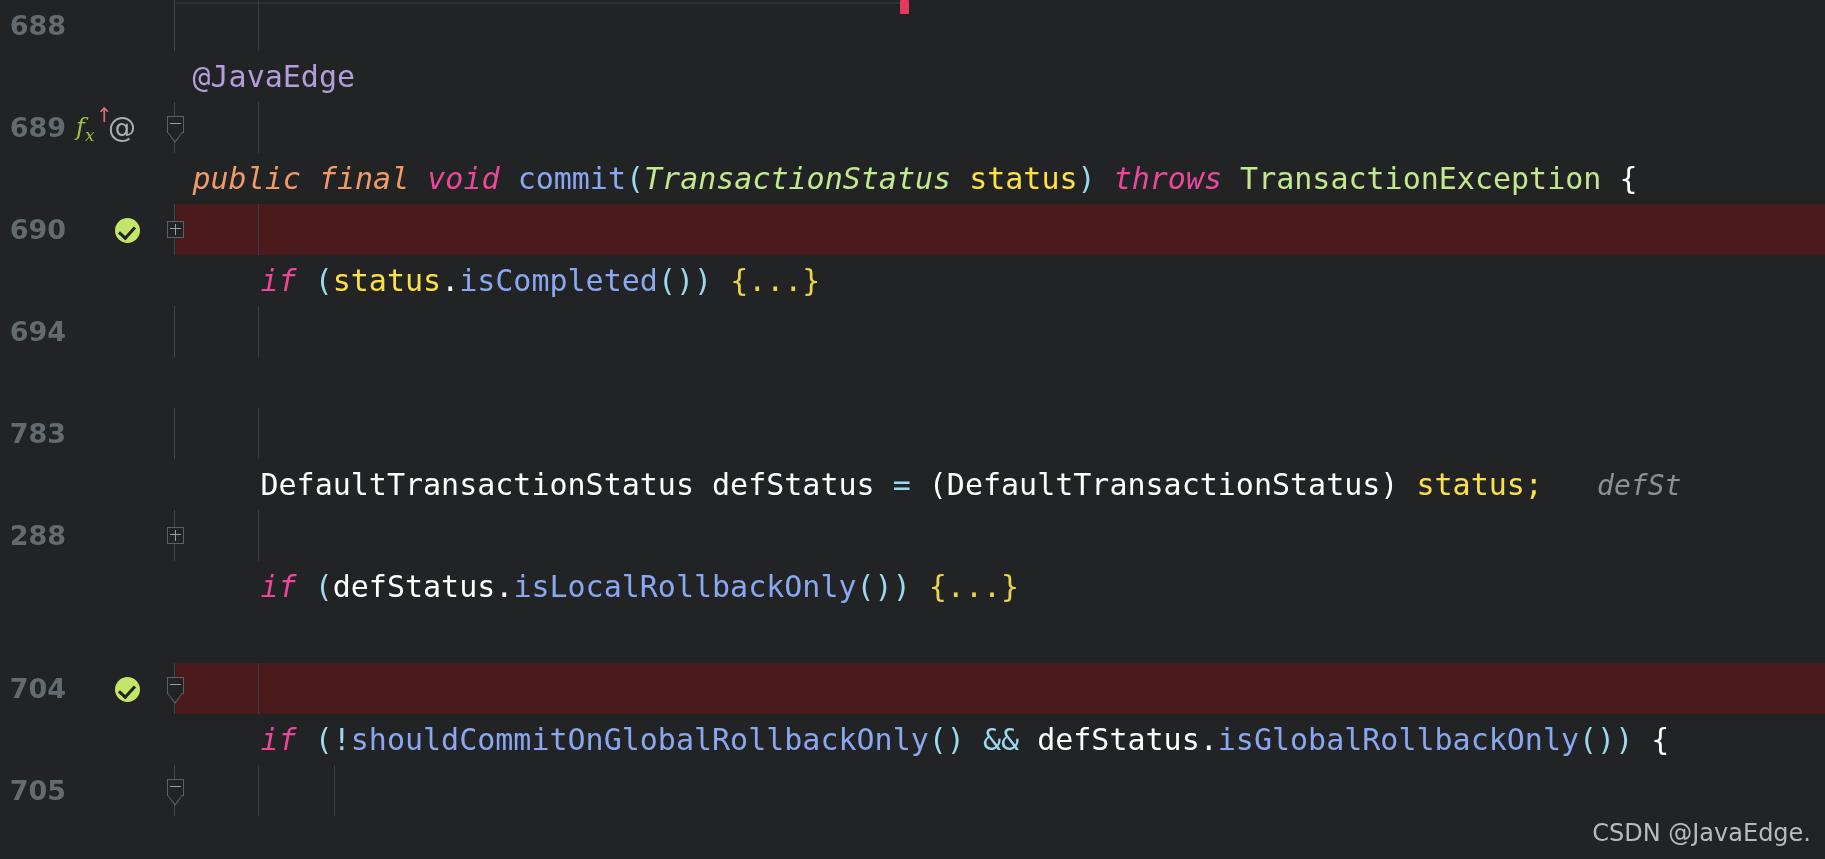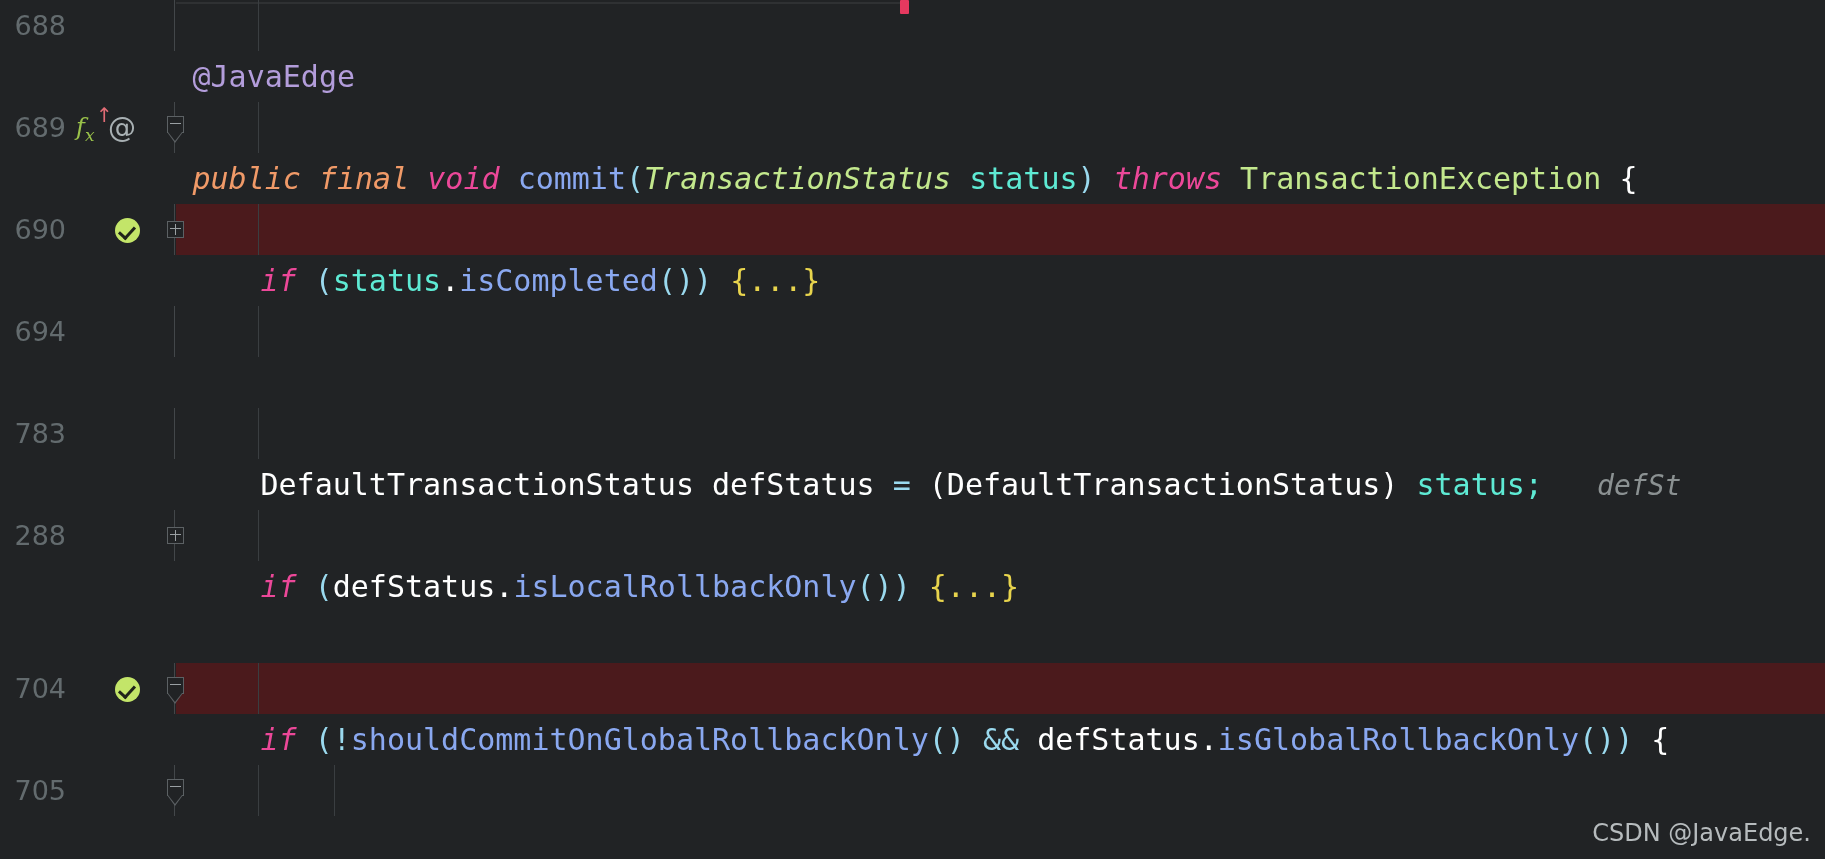--- a/index.html
+++ b/index.html
@@ -68,20 +68,21 @@
   .lineno {
     position: absolute;
     left: 0; top: 0;
     width: 66px; height: 51px;
     line-height: 51px;
     text-align: right;
     color: #636b6e;
     font-family: "DejaVu Sans", sans-serif;
     font-size: 27px;
     z-index: 4;
+    font-weight: bold;
   }
   .gmark {
     position: absolute;
     top: 0; height: 51px;
     line-height: 51px;
     z-index: 4;
     font-size: 24px;
   }
   .gmark.fx   { left: 76px; color: #9ac24a; font-style: italic;
                 font-family: "DejaVu Serif", serif; }
@@ -184,21 +185,21 @@
     z-index: 1;
   }
 
   
   .kw    { color: #ec4899; font-style: italic; }
   .kw2   { color: #f09a68; font-style: italic; }
   .ann   { color: #b39ddb; }
   .type  { color: #c3e88d; }
   .type2 { color: #ffffff; text-align: right; }
   .ident { color: #eceff1; }
-  .fld   { color: #5eead4; text-align: right; }
+  .fld   { color: #fde047; text-align: right; }
   .meth  { color: #8aa8f0; }
   .punc  { color: #9ad9ee; }
   .brace { color: #e8d44d; }
   .white { color: #ffffff; }
   .op    { color: #9ad9ee; }
   .dbghint {
     color: #8b9192;
     font-style: italic;
     font-size: 28px;
   }

